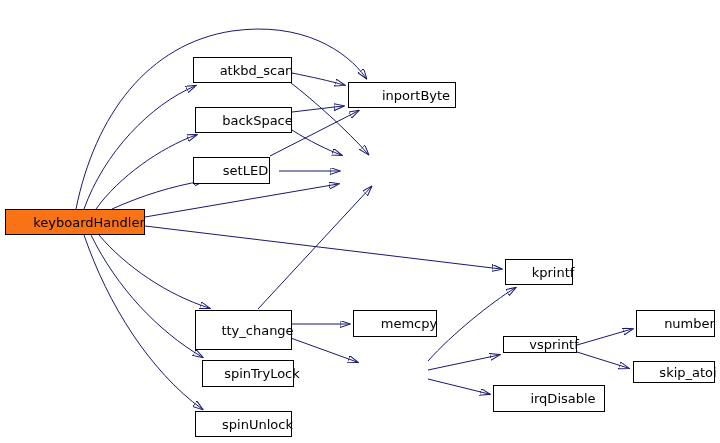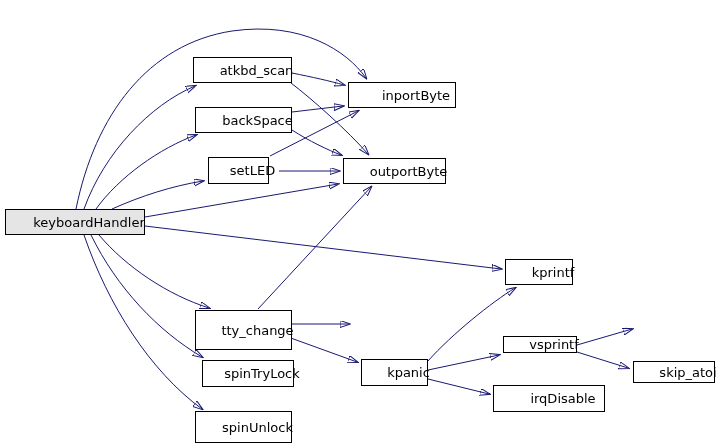--- a/index.html
+++ b/index.html
@@ -24,21 +24,21 @@
     background: #ffffff;
     color: #000000;
     font-size: 13px;
     display: flex;
     align-items: center;
     justify-content: center;
     white-space: nowrap;
     cursor: pointer;
     padding-left: 28px;
   }
-  .node.root { background: #e5e5e5; }
+  .node.root { background: #f97316; }
 </style>
 </head>
 <body>
 
 <div id="canvas">
 
   <svg id="edges" viewBox="0 0 720 443" xmlns="http://www.w3.org/2000/svg">
     <defs>
       <marker id="arrow" markerUnits="userSpaceOnUse" markerWidth="11" markerHeight="8" refX="9" refY="3.5" orient="auto">
         <path d="M0,0 L10.5,3.5 L0,7 z" fill="#191970"></path>
@@ -65,25 +65,25 @@
     <path marker-end="url(#arrow)" d="M 428 361 C 452 334, 492 302, 515 288"></path>
     <path marker-end="url(#arrow)" d="M 428 370 L 499 355"></path>
     <path marker-end="url(#arrow)" d="M 428 379 L 489 394"></path>
     <path marker-end="url(#arrow)" d="M 577 345 L 632 329"></path>
     <path marker-end="url(#arrow)" d="M 577 352 L 628 368"></path>
   </svg>
 
   <div class="node root" style="left:5px;  top:209px; width:140px; height:26px">keyboardHandler</div>
   <div class="node" style="left:193px; top:57px;  width:99px;  height:26px">atkbd_scan</div>
   <div class="node" style="left:195px; top:107px; width:97px;  height:26px">backSpace</div>
-  <div class="node" style="left:208px; top:157px; width:61px;  height:27px">setLED</div>
+  <div class="node" style="left:193px; top:157px; width:77px;  height:27px">setLED</div>
   <div class="node" style="left:348px; top:82px;  width:108px;  height:26px">inportByte</div>
-  <div class="node" style="left:343px; top:158px; width:103px; height:26px">outportByte</div>
   <div class="node" style="left:505px; top:259px; width:68px;  height:26px">kprintf</div>
   <div class="node" style="left:195px; top:310px; width:97px;  height:40px">tty_change</div>
+  <div class="node" style="left:353px; top:310px; width:84px;  height:27px">memcpy</div>
   <div class="node" style="left:202px; top:360px; width:92px; height:27px">spinTryLock</div>
-  <div class="node" style="left:361px; top:359px; width:67px;  height:27px">kpanic</div>
   <div class="node" style="left:503px; top:336px; width:74px;  height:17px">vsprintf</div>
   <div class="node" style="left:493px; top:385px; width:112px;  height:27px">irqDisable</div>
-  <div class="node" style="left:195px; top:411px; width:97px;  height:32px">spinUnlock</div>
+  <div class="node" style="left:195px; top:411px; width:97px;  height:26px">spinUnlock</div>
+  <div class="node" style="left:636px; top:310px; width:79px;  height:27px">number</div>
   <div class="node" style="left:633px; top:361px; width:82px;  height:22px">skip_atoi</div>
 
 </div>
 
 </body></html>

